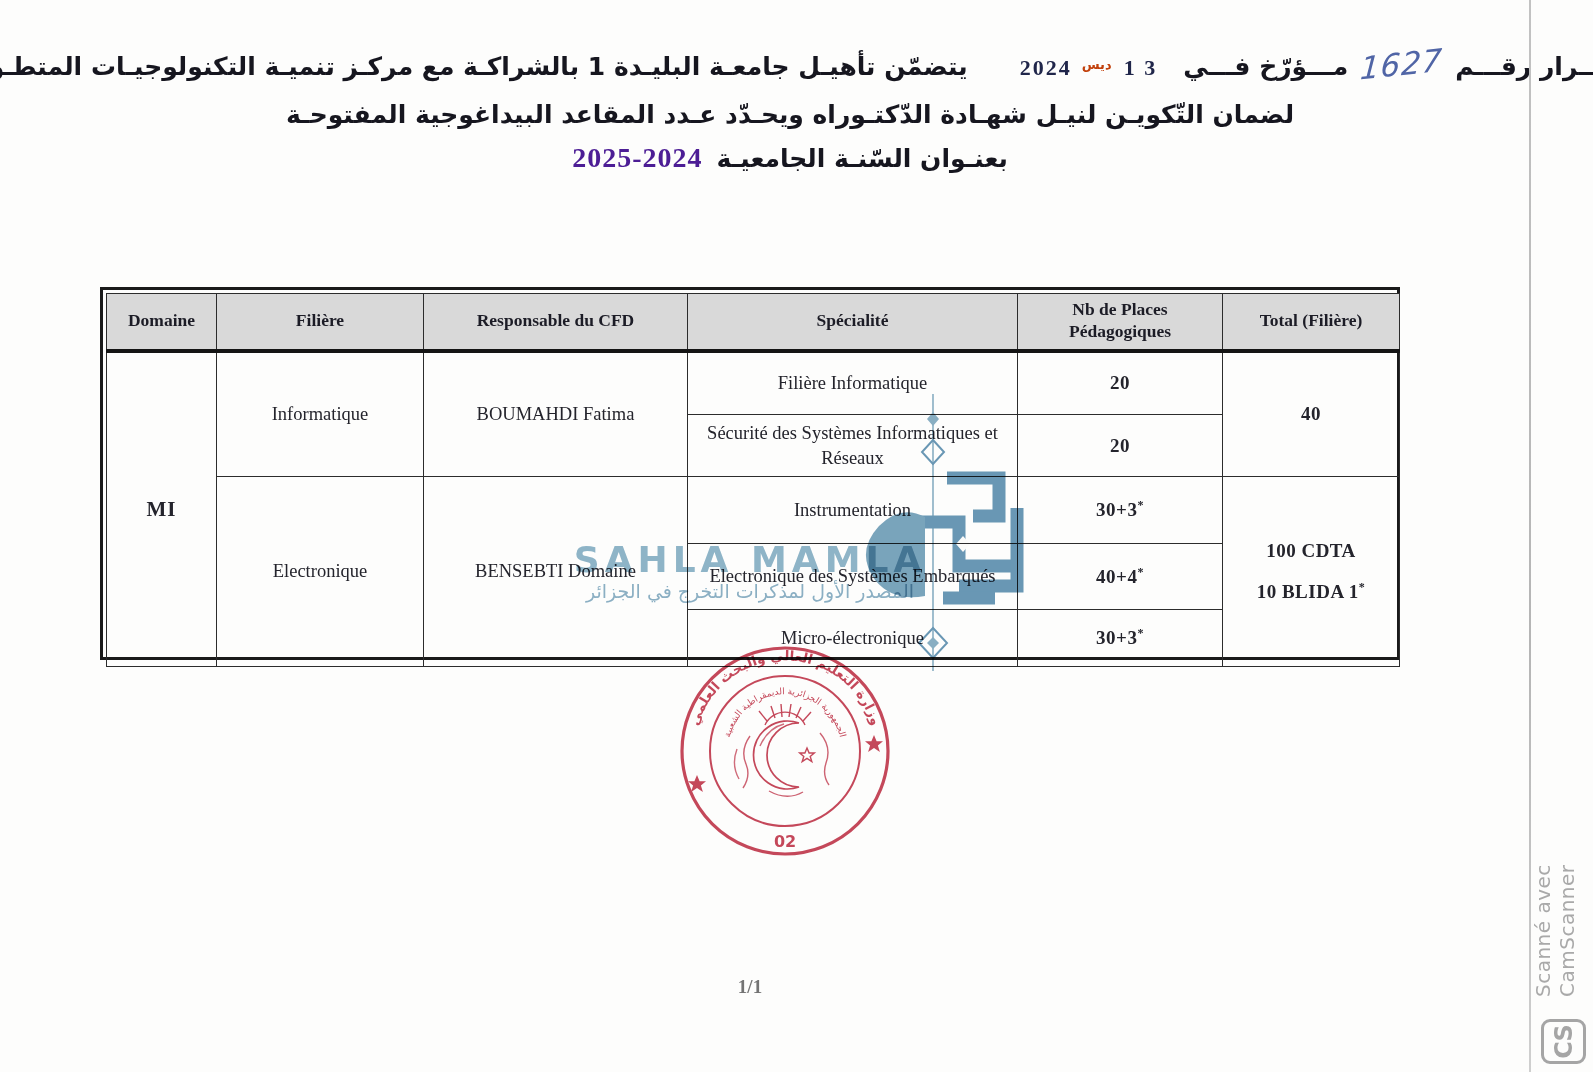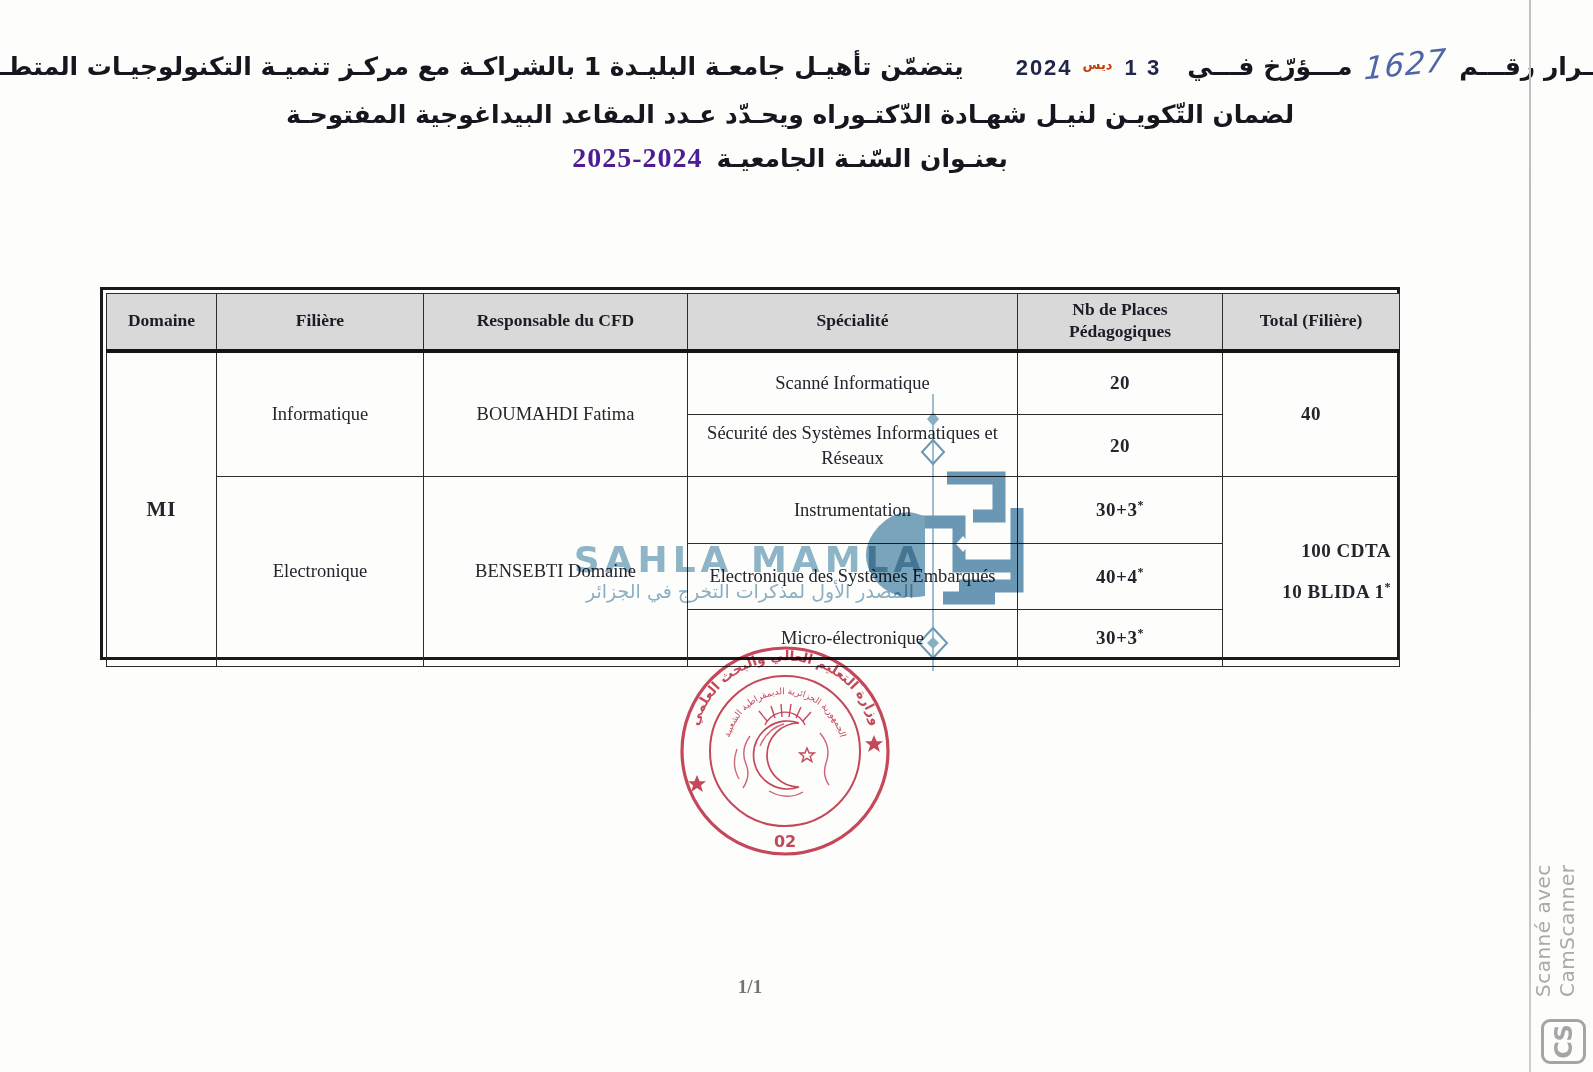--- a/index.html
+++ b/index.html
@@ -25,21 +25,21 @@
           font-family:"DejaVu Sans",sans-serif;font-weight:bold;}
   .h-line1{top:46px;font-size:25px;}
   .h-line2{top:100px;font-size:25px;display:block;text-align:center;}
   .h-line3{top:142px;font-size:25px;gap:14px;}
   .hand-number{
     font-family:"DejaVu Sans",sans-serif;font-style:italic;font-weight:normal;
     font-size:31px;color:#5065a6;display:inline-block;
     transform:rotate(-6deg) skewX(-10deg);margin:0 2px;letter-spacing:1px;
   }
   .date-day,.date-year{
-    font-family:Liberation Sans, sans-serif;font-weight:bold;
+    font-family:Liberation Serif, serif;font-weight:bold;
     color:#20264a;font-size:22px;letter-spacing:2px;
   }
   .date-day{margin-left:2px;margin-right:16px;font-size:22px;}
   .date-month{font-size:13px;color:#c2410c;align-self:center;}
   .h-post{margin-right:42px;}
   .years{direction:ltr;font-family:"Liberation Serif",serif;font-weight:bold;
          font-size:28px;color:#4c1d95;letter-spacing:1px;text-align:center;}
 
   
   .table-frame{
@@ -54,21 +54,21 @@
   }
   .program thead th{
     background:#d9d9d9;font-weight:bold;font-size:17.5px;line-height:1.25;
     border-bottom:4px solid #141414;height:57px;color:#1c1c26;
   }
   .program td{font-size:18.5px;line-height:1.35;}
   .r1{height:64px;} .r2{height:62px;} .r3{height:67px;} .r4{height:66px;} .r5{height:57px;}
   td.domaine{font-weight:bold;font-size:21px;letter-spacing:1px;}
   td.val{font-weight:bold;font-size:19px;letter-spacing:.5px;}
   td.val sup{font-size:12px;vertical-align:super;}
-  td.total-multi div{margin:15px 0;text-align:right;}
+  td.total-multi div{margin:15px 0;text-align:center;}
 
   
   .wm{position:absolute;z-index:5;mix-blend-mode:multiply;}
   .wm-brand{
     left:550px;top:539px;width:400px;text-align:center;
     font-family:"DejaVu Sans",sans-serif;font-weight:bold;font-size:36px;
     letter-spacing:5px;color:var(--brand-color);
   }
   .wm-tagline{
     left:550px;top:580px;width:400px;text-align:center;direction:rtl;
@@ -142,21 +142,21 @@
           <th>Spécialité</th>
           <th>Nb de Places Pédagogiques</th>
           <th>Total (Filière)</th>
         </tr>
       </thead>
       <tbody>
         <tr class="r1">
           <td class="domaine" rowspan="5">MI</td>
           <td rowspan="2">Informatique</td>
           <td rowspan="2">BOUMAHDI Fatima</td>
-          <td>Scanné Informatique</td>
+          <td>Filière Informatique</td>
           <td class="val">20</td>
           <td class="val" rowspan="2">40</td>
         </tr>
         <tr class="r2">
           <td>Sécurité des Systèmes Informatiques et Réseaux</td>
           <td class="val">20</td>
         </tr>
         <tr class="r3">
           <td rowspan="3">Electronique</td>
           <td rowspan="3">BENSEBTI Domaine</td>

